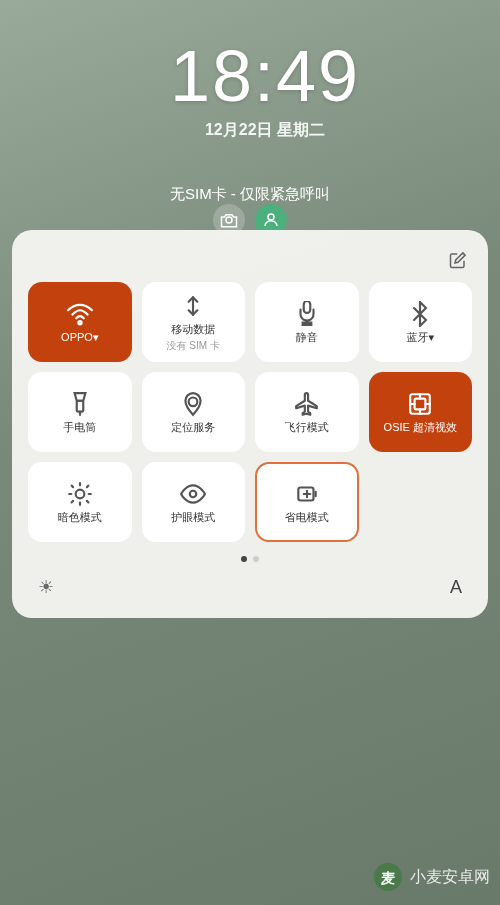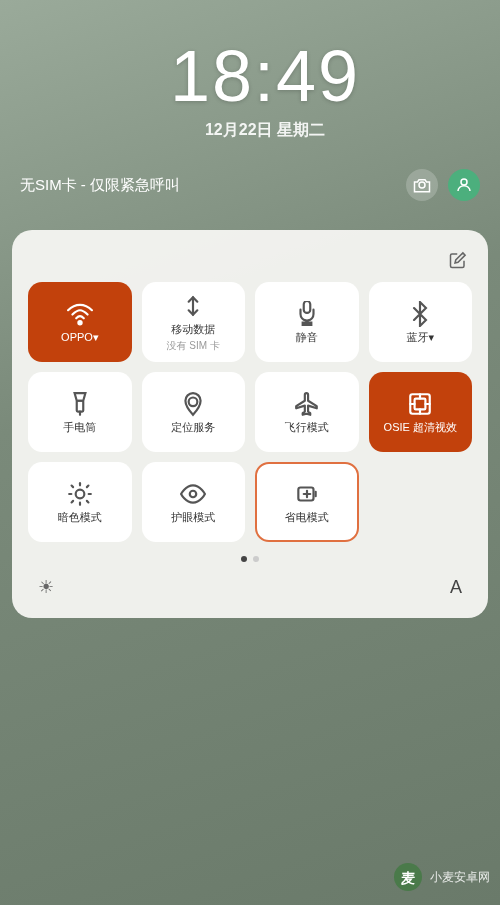--- a/index.html
+++ b/index.html
@@ -38,25 +38,26 @@
 
     .date-display {
       font-size: 16px;
       margin-top: 8px;
       opacity: 0.9;
       font-weight: 700;
     }
 
     .top-bar {
       position: absolute;
-      top: 169px;
+      top: 185px;
       left: 20px; right: 20px;
       display: flex;
       align-items: center;
       justify-content: space-between;
+      flex-direction: column;
     }
 
     .sim-text {
       color: white;
       font-size: 15px;
       font-weight: 400;
     }
 
     .top-icons {
       display: flex;
@@ -385,14 +386,14 @@
     <span class="brightness-icon">☀</span>
     <span class="font-btn">A</span>
   </div>
 </div>
 
 <div class="watermark">
   <svg class="watermark-logo" viewBox="0 0 32 32">
     <circle cx="16" cy="16" r="14" fill="#4a7a4a"></circle>
     <text x="16" y="22" text-anchor="middle" fill="white" font-size="14" font-weight="bold">麦</text>
   </svg>
-  <span style="font-size:12px;color:rgba(255,255,255,0.85);font-weight:500;">小麦安卓网</span>
+  <span style="font-size:16px;color:rgba(255,255,255,0.85);font-weight:500;">小麦安卓网</span>
 </div>
 
 </body></html>

